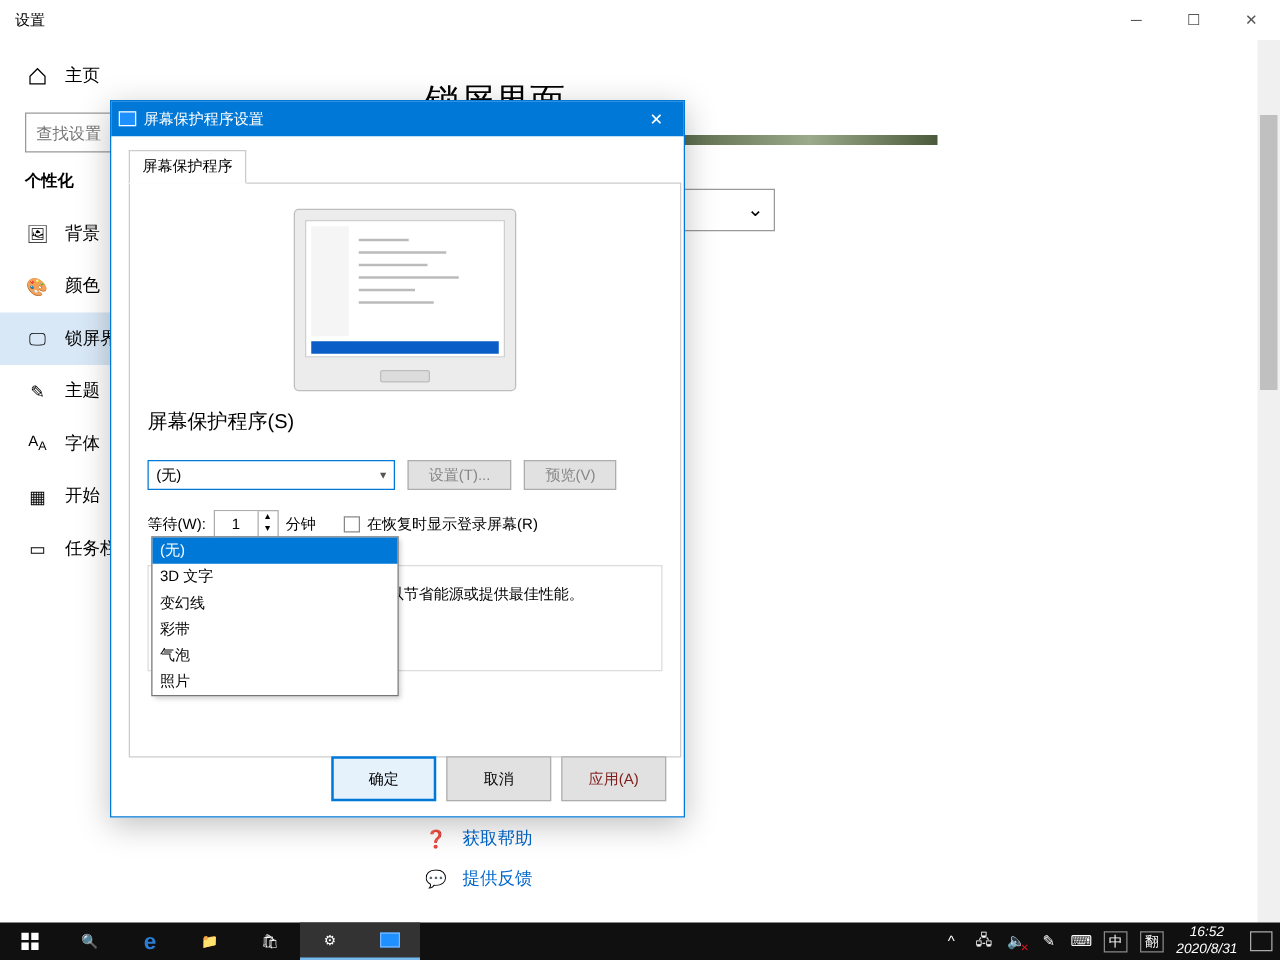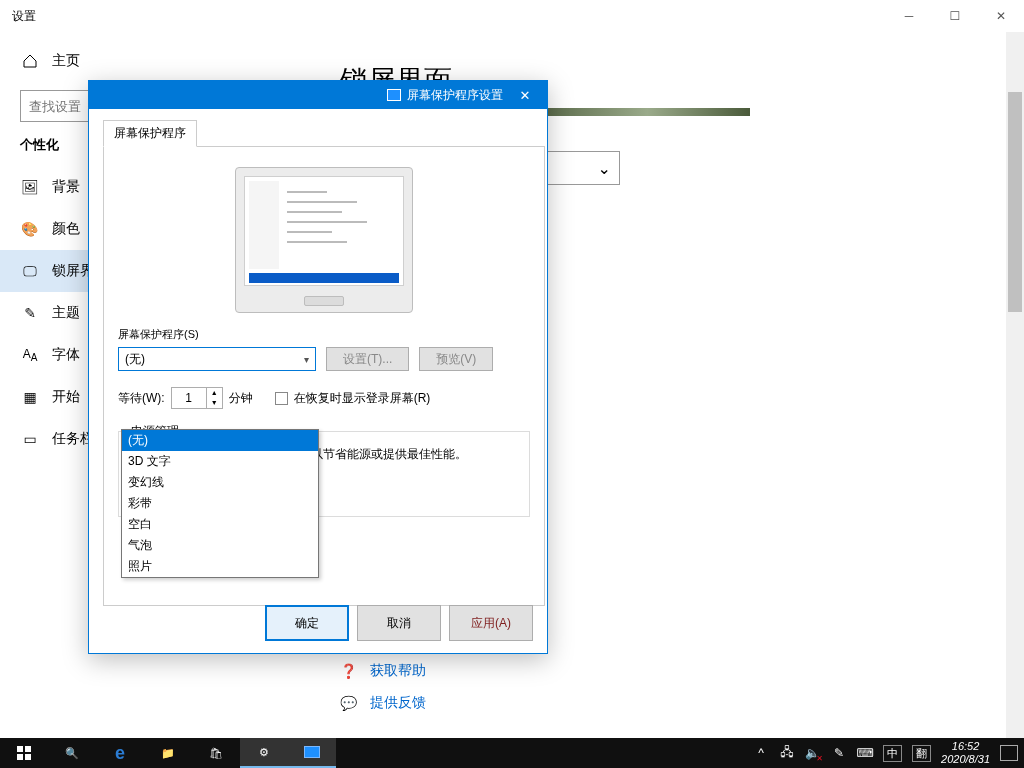--- a/index.html
+++ b/index.html
@@ -35,38 +35,38 @@
 .help-links { position: absolute; top: 630px; left: 30px; }
 .help-link { display: flex; align-items: center; gap: 12px; font-size: 14px; color: #0066cc; margin-bottom: 14px; }
 .help-link .hicon { color: #333; width: 18px; text-align: center; }
 
 
 .vscroll { position: absolute; right: 0; top: 32px; bottom: 30px; width: 18px; background: #f0f0f0; }
 .vscroll .thumb { position: absolute; top: 60px; right: 2px; width: 14px; height: 220px; background: #c0c0c0; }
 
 
 .dialog { position: absolute; left: 88px; top: 80px; width: 460px; height: 574px; background: #fff; border: 1px solid #0078d7; box-shadow: 0 6px 24px rgba(0,0,0,.25); }
-.dlg-titlebar { height: 28px; background: #0078d7; color: #fff; display: flex; align-items: center; justify-content: flex-end; padding-left: 6px; font-size: 12px; }
+.dlg-titlebar { height: 28px; background: #0078d7; color: #fff; display: flex; align-items: center; justify-content: space-between; padding-left: 6px; font-size: 12px; }
 .dlg-titlebar .left { display: flex; align-items: center; gap: 6px; }
 .dlg-monitor-icon { width: 14px; height: 12px; background: #1e90ff; border: 1px solid #fff; position: relative; }
 .dlg-close { width: 44px; height: 28px; background: transparent; border: none; color: #fff; font-size: 13px; }
 .dlg-body { padding: 10px 2px 0 14px; height: calc(100% - 28px - 48px); position: relative; }
 .tab-strip { display: flex; }
 .tab { border: 1px solid #ccc; border-bottom: 1px solid #fff; padding: 4px 10px; font-size: 12px; background: #fff; position: relative; top: 1px; }
 .tab-page { border: 1px solid #ccc; height: 460px; background: #fff; }
 
 .monitor-preview { width: 178px; height: 146px; margin: 20px auto 8px auto; background: #ececec; border: 1px solid #bdbdbd; border-radius: 4px; position: relative; }
 .monitor-screen { position: absolute; left: 8px; top: 8px; right: 8px; bottom: 26px; background: #fff; border: 1px solid #cfcfcf; }
 .monitor-screen .mini-sb { position:absolute; left:4px; top:4px; bottom:16px; width:30px; background:#f5f5f5; }
 .monitor-screen .mini-strip { position:absolute; left:4px; right:4px; bottom:2px; height:10px; background:#0a5cc7; }
 .monitor-screen .mini-line { position:absolute; left:42px; height:2px; background:#bbb; }
 .monitor-stand { position: absolute; bottom: 6px; left: 50%; transform: translateX(-50%); width: 40px; height: 10px; background: #dcdcdc; border: 1px solid #bdbdbd; border-radius: 2px; }
 
 .group { margin: 6px 14px 0 14px; }
-.group-label { font-size: 11px; margin: 14px 0 5px 0; }
+.group-label { font-size: 16px; margin: 14px 0 20px 0; }
 .row { display: flex; align-items: center; gap: 10px; }
 .combo { width: 198px; height: 24px; border: 1px solid #0078d7; background: #fff; display: flex; align-items: center; justify-content: space-between; padding: 0 6px; font-size: 12px; }
 .combo .arrow { font-size: 10px; color: #555; }
 .btn { height: 24px; padding: 0 16px; border: 1px solid #adadad; background: #e1e1e1; font-size: 12px; color: #888; }
 .wait-row { display: flex; align-items: center; gap: 6px; font-size: 12px; margin-top: 16px; }
 .spinner { width: 52px; height: 22px; border: 1px solid #adadad; display: flex; }
 .spinner input { width: 34px; border: none; text-align: center; font-size: 12px; }
 .spinner .spins { width: 16px; display: flex; flex-direction: column; }
 .spinner .s { flex:1; border-left: 1px solid #adadad; font-size: 7px; text-align: center; line-height: 9px; }
 .checkbox { width: 13px; height: 13px; border: 1px solid #888; }
@@ -257,21 +257,20 @@
     <button class="dlg-btn default">确定</button>
     <button class="dlg-btn">取消</button>
     <button class="dlg-btn disabled">应用(A)</button>
   </div>
 
   <div class="dropdown-list" id="ddlist">
       <div class="opt sel">(无)</div>
       <div class="opt">3D 文字</div>
       <div class="opt">变幻线</div>
       <div class="opt">彩带</div>
-      <div class="opt">空白</div>
       <div class="opt">气泡</div>
       <div class="opt">照片</div>
     </div>
 </div>
 
 <div class="taskbar">
   <div class="tb-left">
     <div class="tb-item">
         <svg width="14" height="14" viewBox="0 0 14 14">
           <rect x="0" y="0" width="6" height="6" fill="#fff"></rect>

